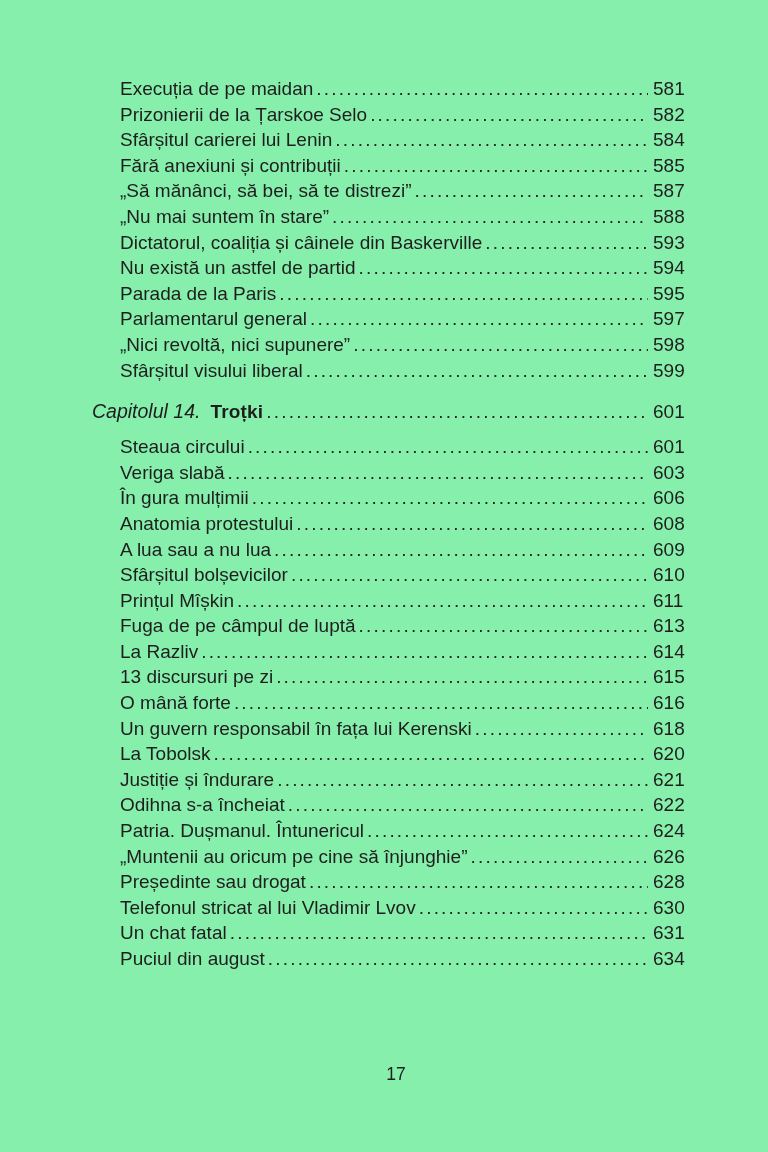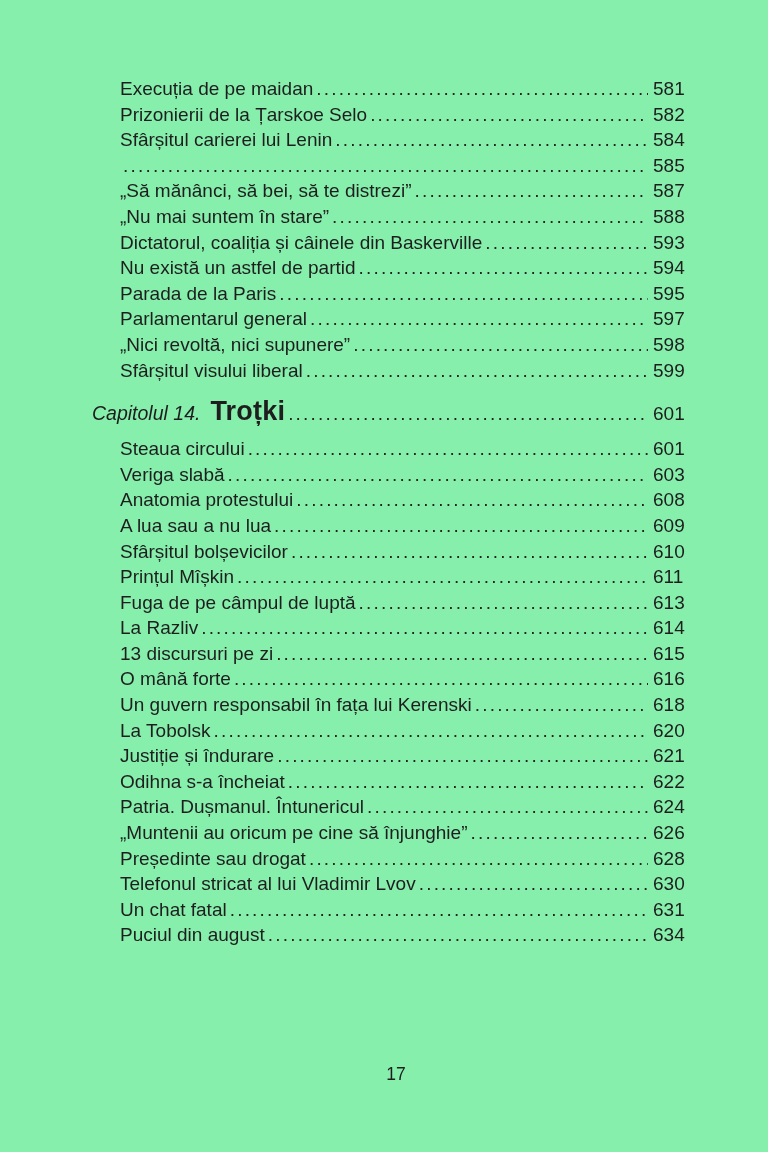--- a/index.html
+++ b/index.html
@@ -36,21 +36,21 @@
     margin-bottom: 8px;
     line-height: 28px;
   }
   .chapter-label {
     font-style: italic;
     font-size: 19.5px;
     white-space: nowrap;
   }
   .chapter-title {
     font-weight: 700;
-    font-size: 27px;
+    font-size: 19px;
     white-space: nowrap;
     margin-left: 10px;
     letter-spacing: 0.2px;
   }
   .title {
     white-space: nowrap;
     flex: 0 0 auto;
   }
   .dots {
     flex: 1 1 auto;
@@ -96,20 +96,21 @@
     <span class="pg">582</span>
   </div>
 
   <div class="row entry">
     <span class="title">Sfârșitul carierei lui Lenin</span>
     <span class="dots"></span>
     <span class="pg">584</span>
   </div>
 
   <div class="row entry">
+    <span class="title">Fără anexiuni și contribuții</span>
     <span class="dots"></span>
     <span class="pg">585</span>
   </div>
 
   <div class="row entry">
     <span class="title">„Să mănânci, să bei, să te distrezi”</span>
     <span class="dots"></span>
     <span class="pg">587</span>
   </div>
 
@@ -167,20 +168,25 @@
     <span class="dots"></span>
     <span class="pg">601</span>
   </div>
 
   <div class="row entry">
     <span class="title">Veriga slabă</span>
     <span class="dots"></span>
     <span class="pg">603</span>
   </div>
 
+  <div class="row entry">
+    <span class="title">În gura mulțimii</span>
+    <span class="dots"></span>
+    <span class="pg">606</span>
+  </div>
 
   <div class="row entry">
     <span class="title">Anatomia protestului</span>
     <span class="dots"></span>
     <span class="pg">608</span>
   </div>
 
   <div class="row entry">
     <span class="title">A lua sau a nu lua</span>
     <span class="dots"></span>

